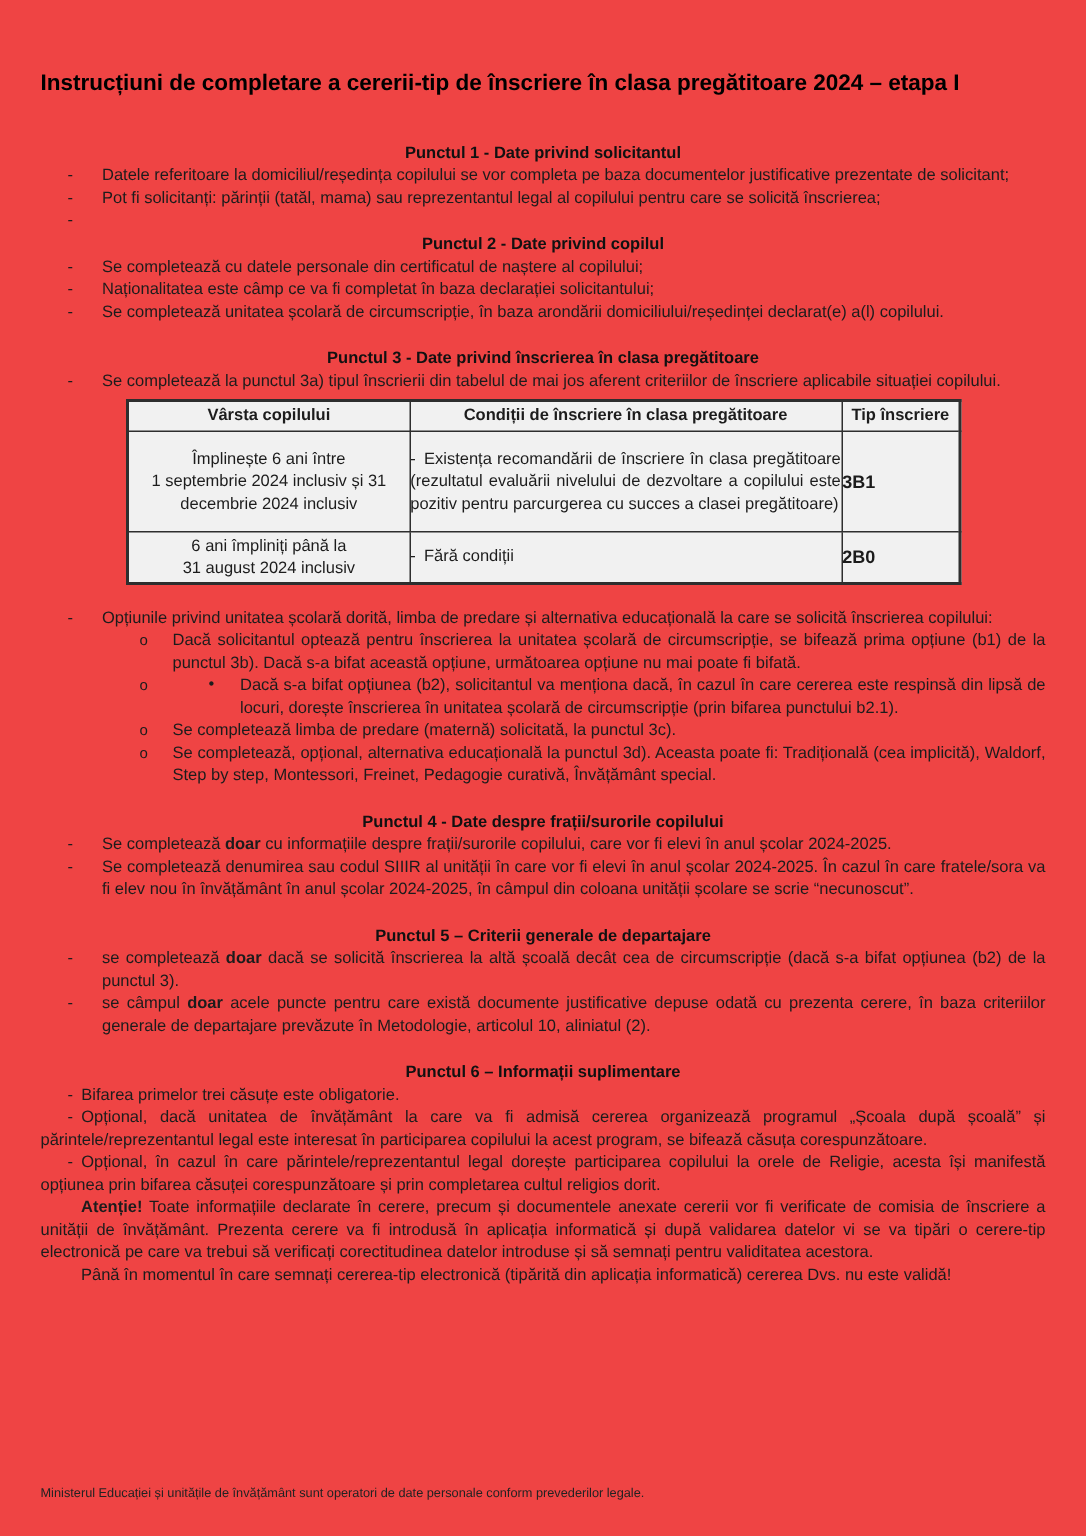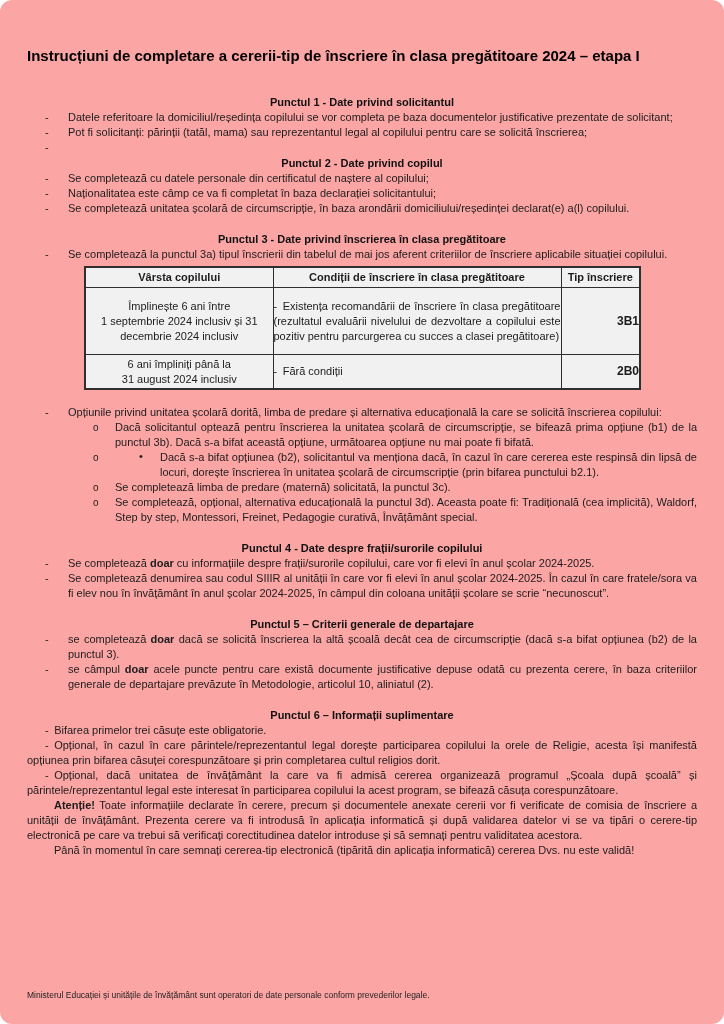--- a/index.html
+++ b/index.html
@@ -1,40 +1,39 @@
 <!DOCTYPE html>
 <html><head>
 <meta charset="utf-8">
 <style>
   html,body{margin:0;padding:0;background:#ffffff;}
   .page{
     width:724px;height:1024px;box-sizing:border-box;
     padding:46px 27px 0 27px;position:relative;overflow:hidden;
     font-family:"Liberation Sans",sans-serif;font-size:11px;line-height:15px;color:#1c1c1c;
-    background:#fca5a5;
-    border-radius:12px;
+    background:#ef4444;
   }
   .title{font-size:15px;line-height:19px;font-weight:bold;color:#000;margin:0 0 30px 0;}
   .h{font-weight:bold;color:#111;text-align:center;}
   .sec{margin-bottom:16px;}
   .sec6{margin-bottom:0;}
   .li{position:relative;text-align:justify;}
   .l1{padding-left:41px;}
   .l1>.mk{position:absolute;left:18px;top:0;}
   .l2{padding-left:88px;}
   .l2>.mk{position:absolute;left:66px;top:0;font-size:10px;}
   .l3{padding-left:133px;}
   .l3>.mk{position:absolute;left:112px;top:-1px;}
   b{font-weight:bold;}
   .tbl{border-collapse:collapse;table-layout:fixed;width:555px;margin:4px 0 0 57px;background:#f1f1f1;border:2px solid #2e2e2e;}
   .tbl th,.tbl td{border:1px solid #2e2e2e;padding:1px 0;vertical-align:middle;}
   .tbl th{font-weight:bold;text-align:center;height:17px;}
   td.age{text-align:center;white-space:pre-line;}
   td.cond{text-align:justify;}
-  td.tip{text-align:right;font-weight:bold;font-size:12px;}
+  td.tip{text-align:left;font-weight:bold;font-size:12px;}
   .row1 td{height:64px;}
   .row2 td{height:31px;}
   .opts{margin-top:15px;}
   .p6{margin:0;text-indent:18px;text-align:justify;}
   .att-block{}
   .att{margin:0;text-indent:27px;text-align:justify;}
   .footer{position:absolute;left:27px;bottom:24px;font-size:8.5px;line-height:10px;color:#222;}
 </style>
 </head>
 <body>
@@ -109,22 +108,22 @@
 
   <section class="sec">
     <div class="h">Punctul 5 – Criterii generale de departajare</div>
     <div class="li l1"><span class="mk">-</span><span>se completează </span><b>doar</b><span> dacă se solicită înscrierea la altă școală decât cea de circumscripție (dacă s-a bifat opțiunea (b2) de la punctul 3).</span></div>
     <div class="li l1"><span class="mk">-</span><span>se câmpul </span><b>doar</b><span> acele puncte pentru care există documente justificative depuse odată cu prezenta cerere, în baza criteriilor generale de departajare prevăzute în Metodologie, articolul 10, aliniatul (2).</span></div>
   </section>
 
   <section class="sec sec6">
     <div class="h">Punctul 6 – Informații suplimentare</div>
     <p class="p6">- Bifarea primelor trei căsuțe este obligatorie.</p>
+    <p class="p6">- Opțional, dacă unitatea de învățământ la care va fi admisă cererea organizează programul „Școala după școală” și părintele/reprezentantul legal este interesat în participarea copilului la acest program, se bifează căsuța corespunzătoare.</p>
     <p class="p6">- Opțional, în cazul în care părintele/reprezentantul legal dorește participarea copilului la orele de Religie, acesta își manifestă opțiunea prin bifarea căsuței corespunzătoare și prin completarea cultul religios dorit.</p>
-    <p class="p6">- Opțional, dacă unitatea de învățământ la care va fi admisă cererea organizează programul „Școala după școală” și părintele/reprezentantul legal este interesat în participarea copilului la acest program, se bifează căsuța corespunzătoare.</p>
   </section>
 
   <div class="att-block">
     <p class="att"><b>Atenție!</b><span> Toate informațiile declarate în cerere, precum și documentele anexate cererii vor fi verificate de comisia de înscriere a unității de învățământ. Prezenta cerere va fi introdusă în aplicația informatică și după validarea datelor vi se va tipări o cerere-tip electronică pe care va trebui să verificați corectitudinea datelor introduse și să semnați pentru validitatea acestora.</span></p>
     <p class="att">Până în momentul în care semnați cererea-tip electronică (tipărită din aplicația informatică) cererea Dvs. nu este validă!</p>
   </div>
 
   <div class="footer">Ministerul Educației și unitățile de învățământ sunt operatori de date personale conform prevederilor legale.</div>
 
 </div>

